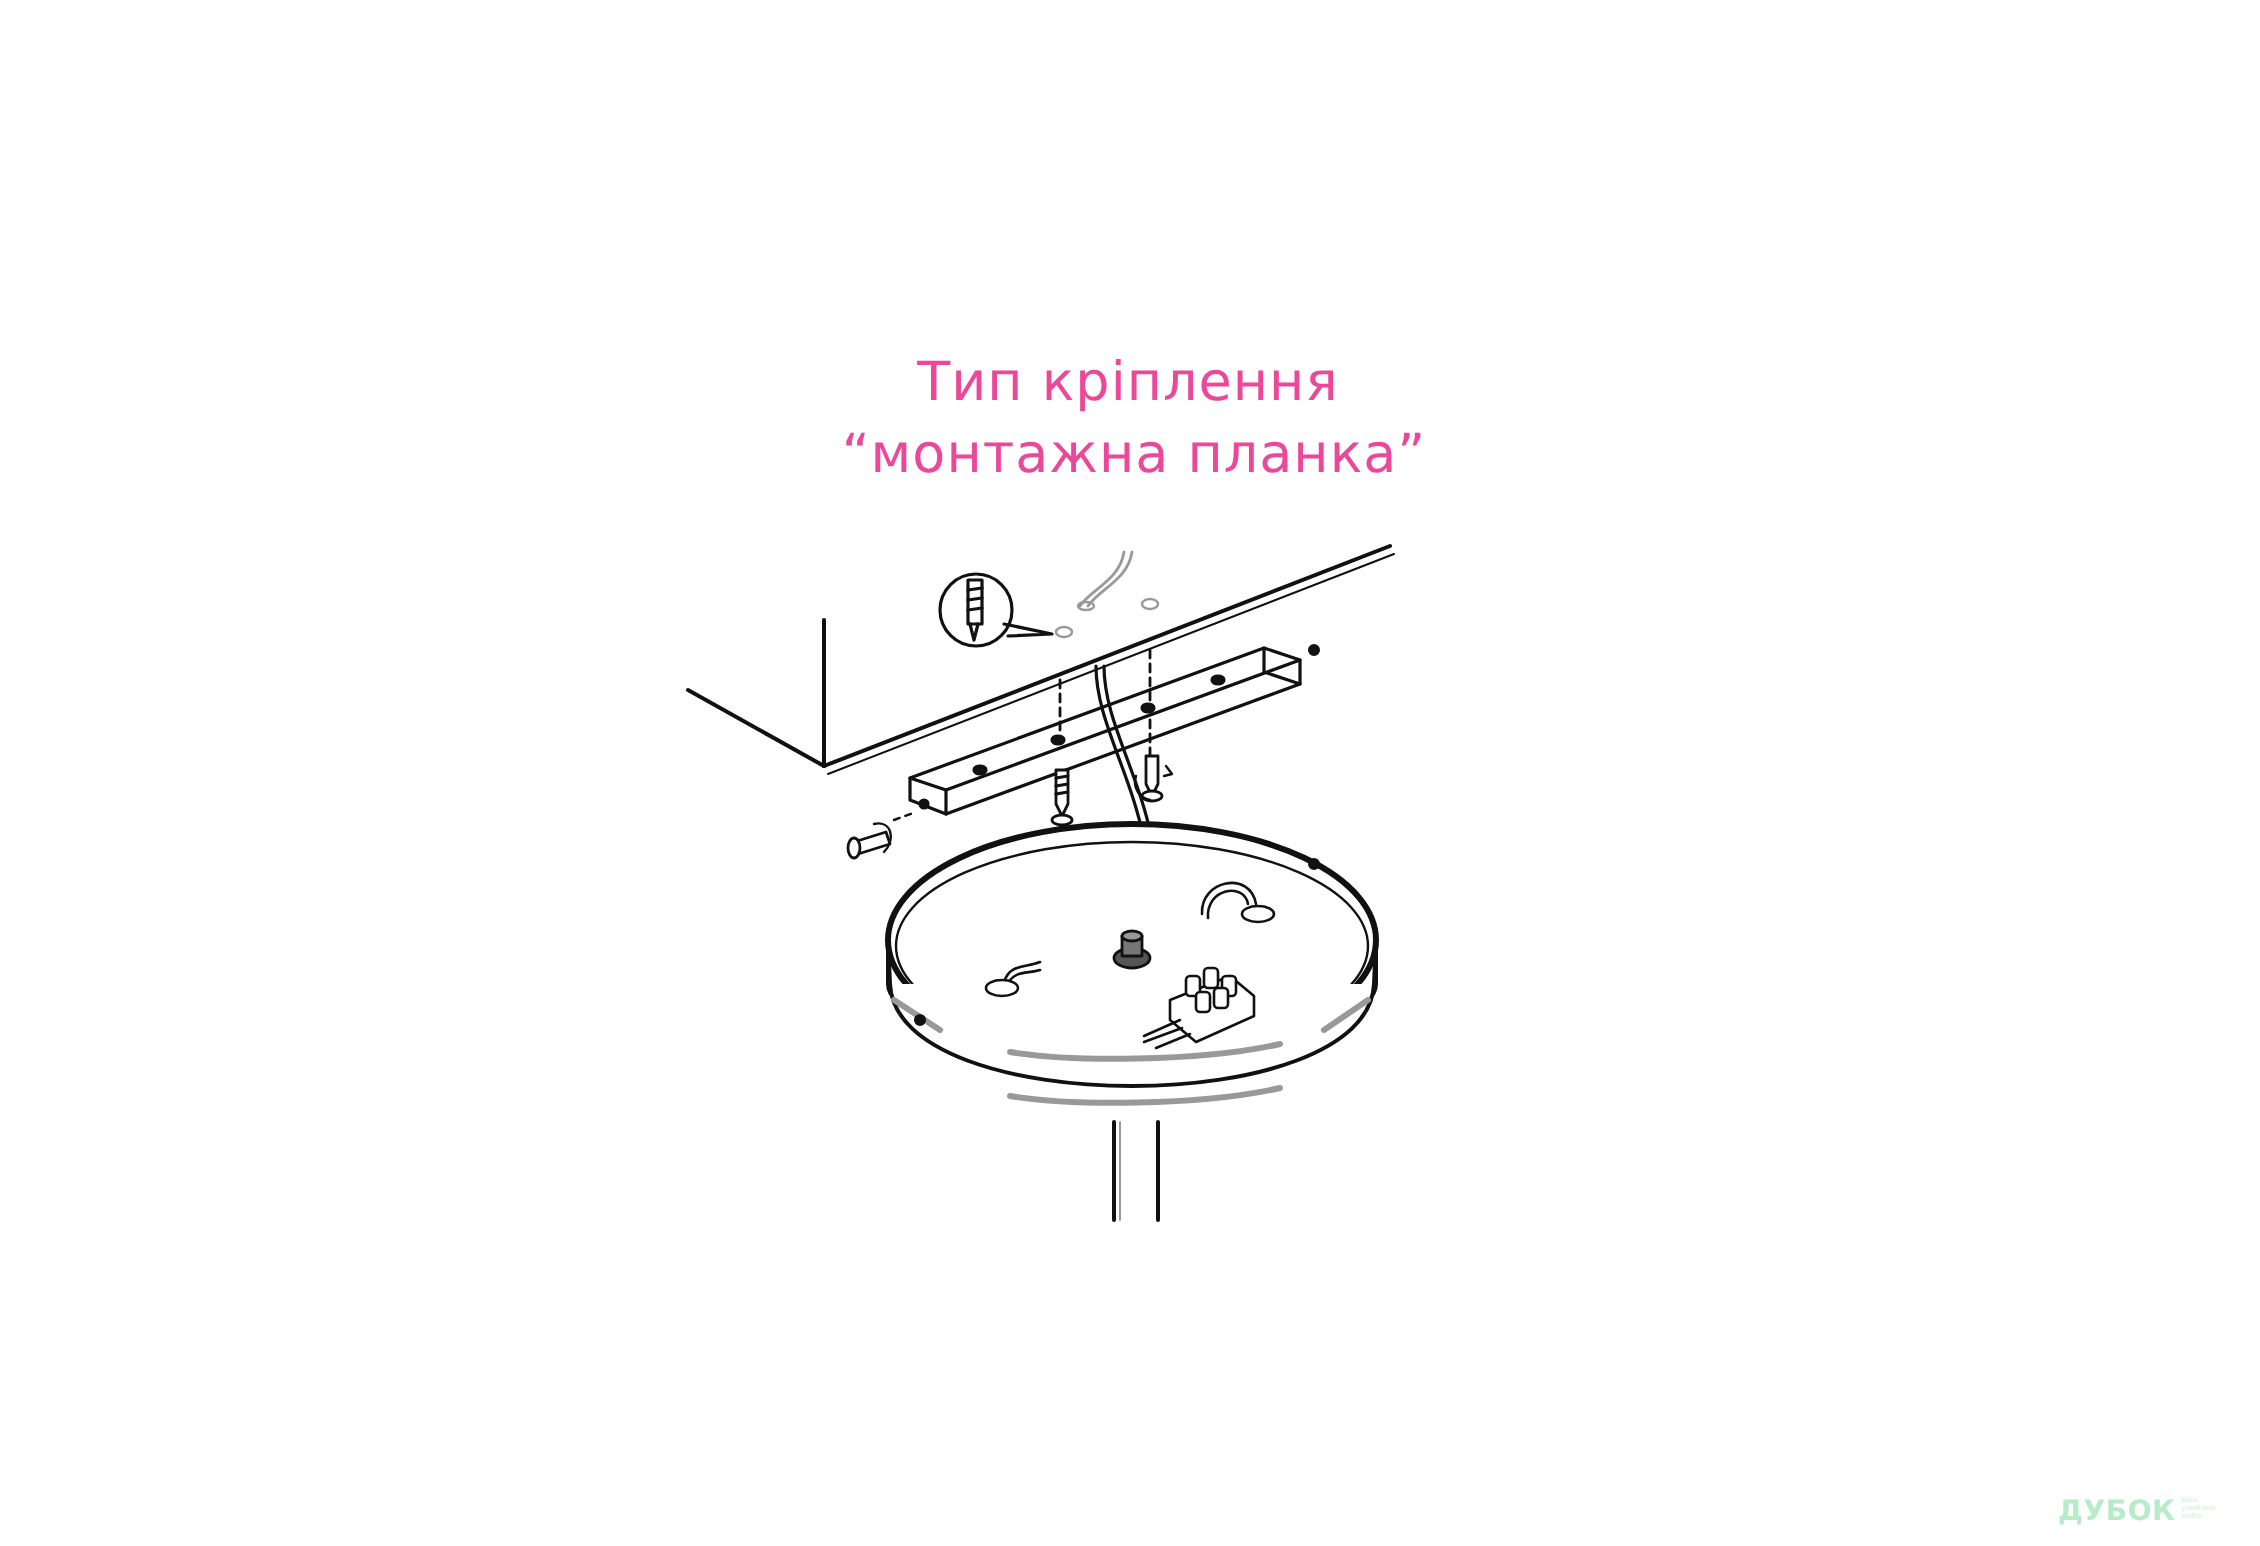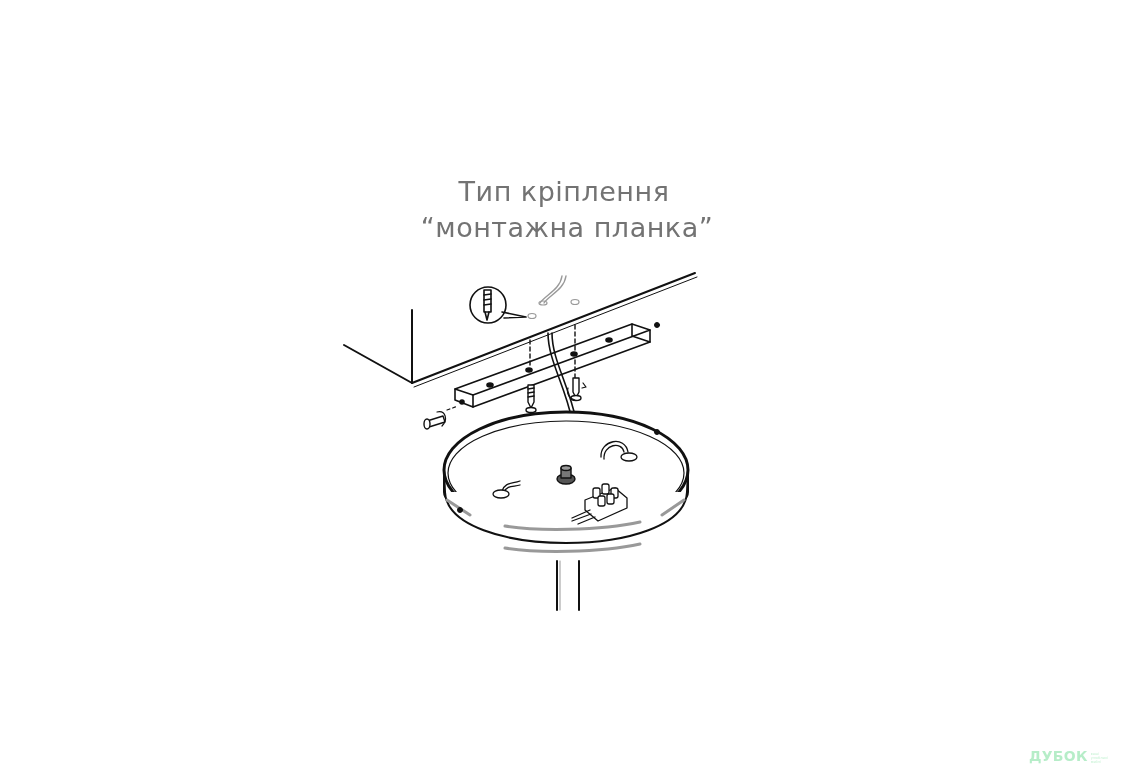--- a/index.html
+++ b/index.html
@@ -1,21 +1,21 @@
 <!DOCTYPE html>
 <html><head>
 <meta charset="utf-8">
 <style>
   html, body { margin:0; padding:0; background:#ffffff; }
   body { width:1130px; height:773px; position:relative; overflow:hidden; font-family:"DejaVu Sans", sans-serif; }
-  .title { position:absolute; left:0; width:1130px; text-align:center; color:#737373; font-size:27px; letter-spacing:0.5px; }
+  .title { position:absolute; left:0; width:1130px; text-align:center; color:#ec4899; font-size:27px; letter-spacing:0.5px; }
   .t1 { top:176px; left:-1px; }
   .t2 { top:212px; left:2px; }
   svg.drawing { position:absolute; left:0; top:0; }
-  .watermark { position:absolute; left:1029px; top:748px; display:flex; align-items:flex-end; gap:3px; color:#bff0cf; }
+  .watermark { position:absolute; left:1029px; top:748px; display:flex; align-items:flex-start; gap:3px; color:#bff0cf; }
   .wm-main { font-family:"DejaVu Sans", sans-serif; font-weight:bold; font-size:14px; letter-spacing:0.3px; color:#b6edc8; }
   .wm-sub { font-size:3.5px; line-height:4px; color:#c6f2d4; width:20px; }
 </style>
 </head>
 <body>
 
 <div class="title t1">Тип кріплення</div>
 <div class="title t2">“монтажна планка”</div>
 
 <svg class="drawing" width="1130" height="773" viewBox="0 0 1130 773" fill="none" stroke="#111" stroke-linecap="round" stroke-linejoin="round">

